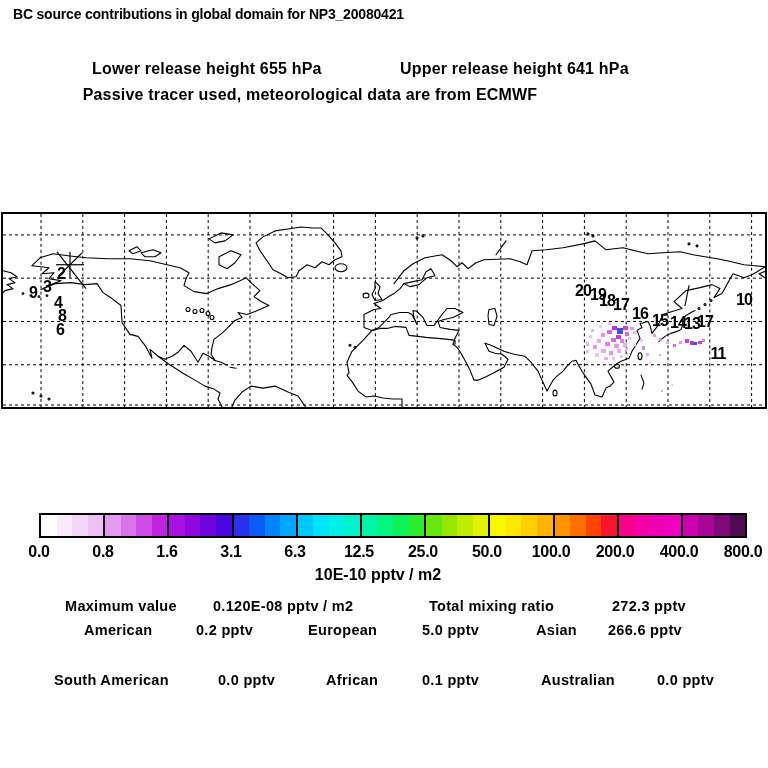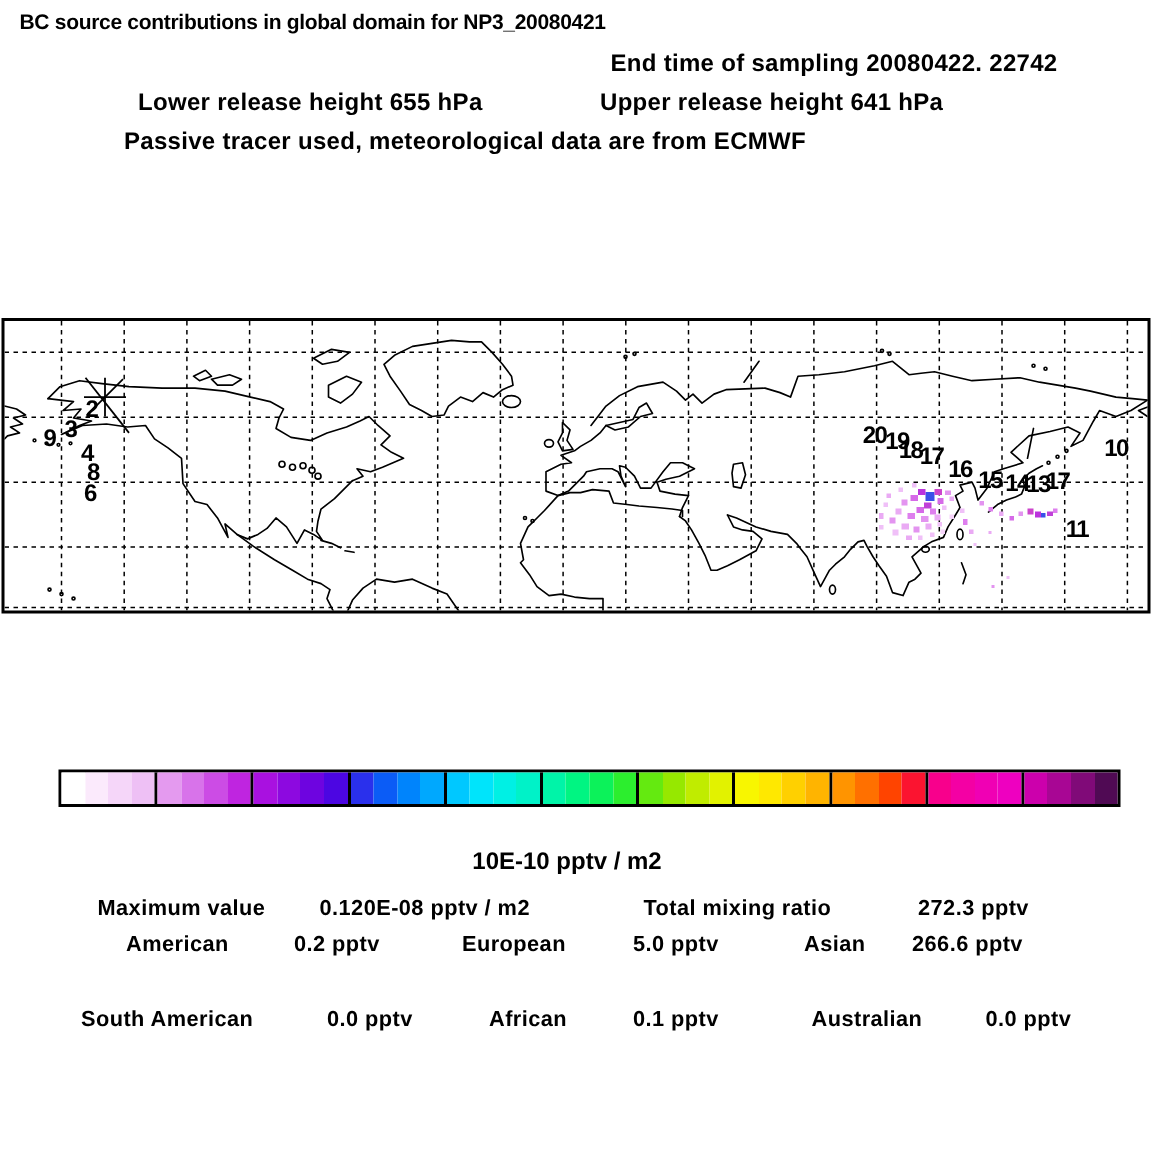--- a/index.html
+++ b/index.html
@@ -33,21 +33,20 @@
   #stat-row2{top:622px;}
   #stat-row3{top:672px;}
   .stat{position:absolute;font-size:14.5px;font-weight:bold;letter-spacing:0.3px;white-space:nowrap;}
 </style>
 </head>
 <body>
 
 <div id="page">
 
   <div id="title" class="hline">BC  source contributions in global domain for NP3_20080421</div>
-  <div id="line2b" class="hline sub">End time of sampling 20080422. 22742</div>
   <div id="line3a" class="hline sub">Lower release height  655 hPa</div>
   <div id="line3b" class="hline sub">Upper release height  641 hPa</div>
   <div id="line4" class="hline sub">Passive tracer used, meteorological data are from ECMWF</div>
 
   <div id="map">
     <svg viewBox="0 0 762 194" preserveAspectRatio="none">
       <g id="grid-layer" stroke="#000" stroke-width="1" stroke-dasharray="3,3">
           <line x1="38" y1="0" x2="38" y2="194"></line>
           <line x1="79.8" y1="0" x2="79.8" y2="194"></line>
           <line x1="121.6" y1="0" x2="121.6" y2="194"></line>
@@ -260,20 +259,34 @@
         <div class="cb-cell" style="background: rgb(240, 0, 180);"></div>
         <div class="cb-cell" style="background: rgb(238, 0, 192);"></div>
       </div>
       <div class="cb-seg">
         <div class="cb-cell" style="background: rgb(204, 0, 172);"></div>
         <div class="cb-cell" style="background: rgb(168, 6, 148);"></div>
         <div class="cb-cell" style="background: rgb(128, 10, 120);"></div>
         <div class="cb-cell" style="background: rgb(80, 10, 84);"></div>
       </div>
     </div>
+  <div id="tick-row">
+      <span class="tick" style="left: 39px;">0.0</span>
+      <span class="tick" style="left: 103px;">0.8</span>
+      <span class="tick" style="left: 167px;">1.6</span>
+      <span class="tick" style="left: 231px;">3.1</span>
+      <span class="tick" style="left: 295px;">6.3</span>
+      <span class="tick" style="left: 359px;">12.5</span>
+      <span class="tick" style="left: 423px;">25.0</span>
+      <span class="tick" style="left: 487px;">50.0</span>
+      <span class="tick" style="left: 551px;">100.0</span>
+      <span class="tick" style="left: 615px;">200.0</span>
+      <span class="tick" style="left: 679px;">400.0</span>
+      <span class="tick" style="left: 743px;">800.0</span>
+    </div>
   <div id="unit-label" class="hline">10E-10 pptv / m2</div>
 
   <div id="stat-row1" class="stat-row">
       <span class="stat" style="left: 65px;">Maximum value</span>
       <span class="stat" style="left: 213px;">0.120E-08 pptv / m2</span>
       <span class="stat" style="left: 429px;">Total mixing ratio</span>
       <span class="stat" style="left: 612px;">272.3 pptv</span>
     </div>
   <div id="stat-row2" class="stat-row">
       <span class="stat" style="left: 84px;">American</span>

